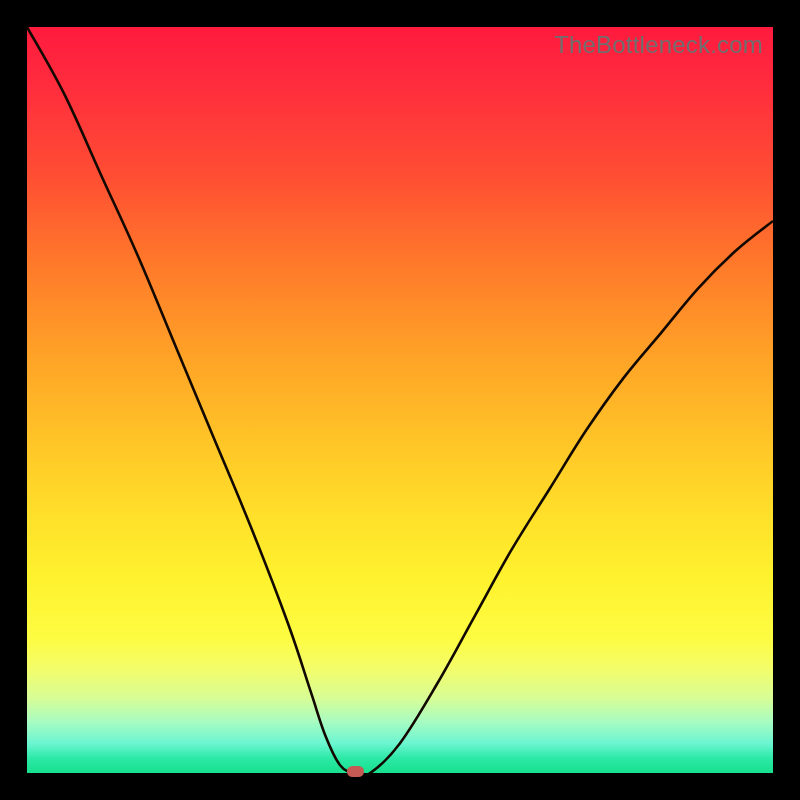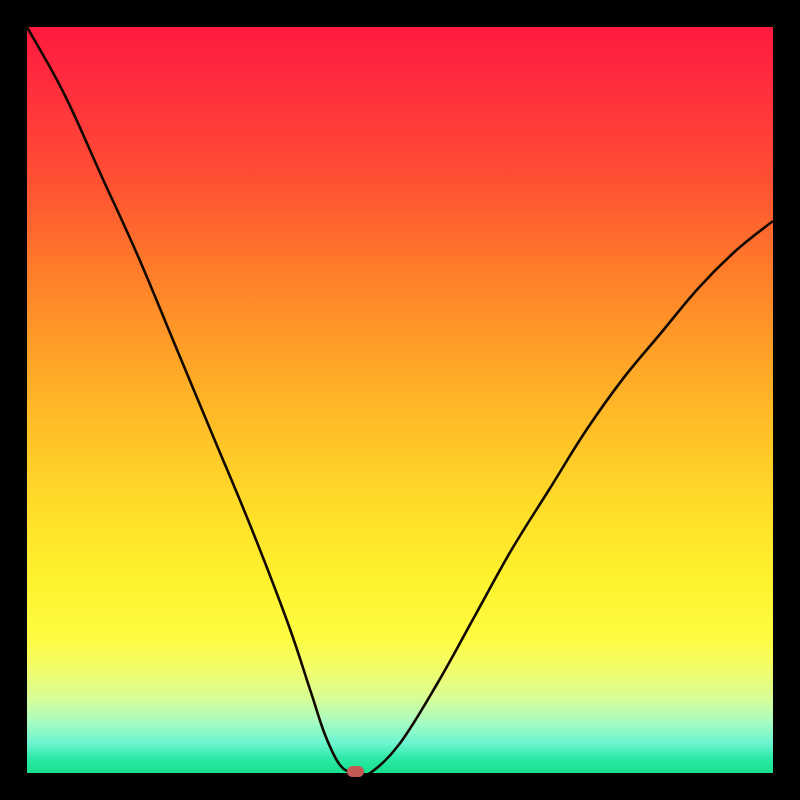--- a/index.html
+++ b/index.html
@@ -61,18 +61,19 @@
     height: 11px;
     border-radius: 6px;
     background: #c45a53;
   }
 </style>
 </head>
 <body>
 
 <div class="frame">
   <div class="plot-area">
+    <div class="watermark">TheBottleneck.com</div>
     <svg class="curve" viewBox="0 0 746 746" preserveAspectRatio="none">
       <path d="M 0.00 0.00 C 6.71 12.09, 23.87 40.28, 37.30 67.14 C 50.73 94.00, 61.17 119.66, 74.60 149.20 C 88.03 178.74, 98.47 200.38, 111.90 231.26 C 125.33 262.14, 135.77 288.55, 149.20 320.78 C 162.63 353.01, 173.07 378.07, 186.50 410.30 C 199.93 442.53, 210.37 466.25, 223.80 499.82 C 237.23 533.39, 250.36 567.26, 261.10 596.80 C 271.84 626.34, 276.77 643.80, 283.48 663.94 C 290.19 684.08, 293.03 695.27, 298.40 708.70 C 303.77 722.13, 307.95 731.83, 313.32 738.54 C 318.69 745.25, 322.87 744.66, 328.24 746.00 C 333.61 747.34, 335.10 751.37, 343.16 746.00 C 351.22 740.63, 360.91 732.27, 373.00 716.16 C 385.09 700.05, 396.87 679.31, 410.30 656.48 C 423.73 633.65, 434.17 613.51, 447.60 589.34 C 461.03 565.17, 471.47 545.03, 484.90 522.20 C 498.33 499.37, 508.77 484.00, 522.20 462.52 C 535.63 441.04, 546.07 422.98, 559.50 402.84 C 572.93 382.70, 583.37 368.08, 596.80 350.62 C 610.23 333.16, 620.67 321.97, 634.10 305.86 C 647.53 289.75, 657.97 275.87, 671.40 261.10 C 684.83 246.33, 695.27 235.89, 708.70 223.80 C 722.13 211.71, 739.29 199.33, 746.00 193.96" stroke="#120900"></path>
     </svg>
     <div class="minpoint" style="left: 320.24px; top: 739px; background: rgb(196, 90, 83);"></div>
   </div>
 </div>
 
 </body></html>

